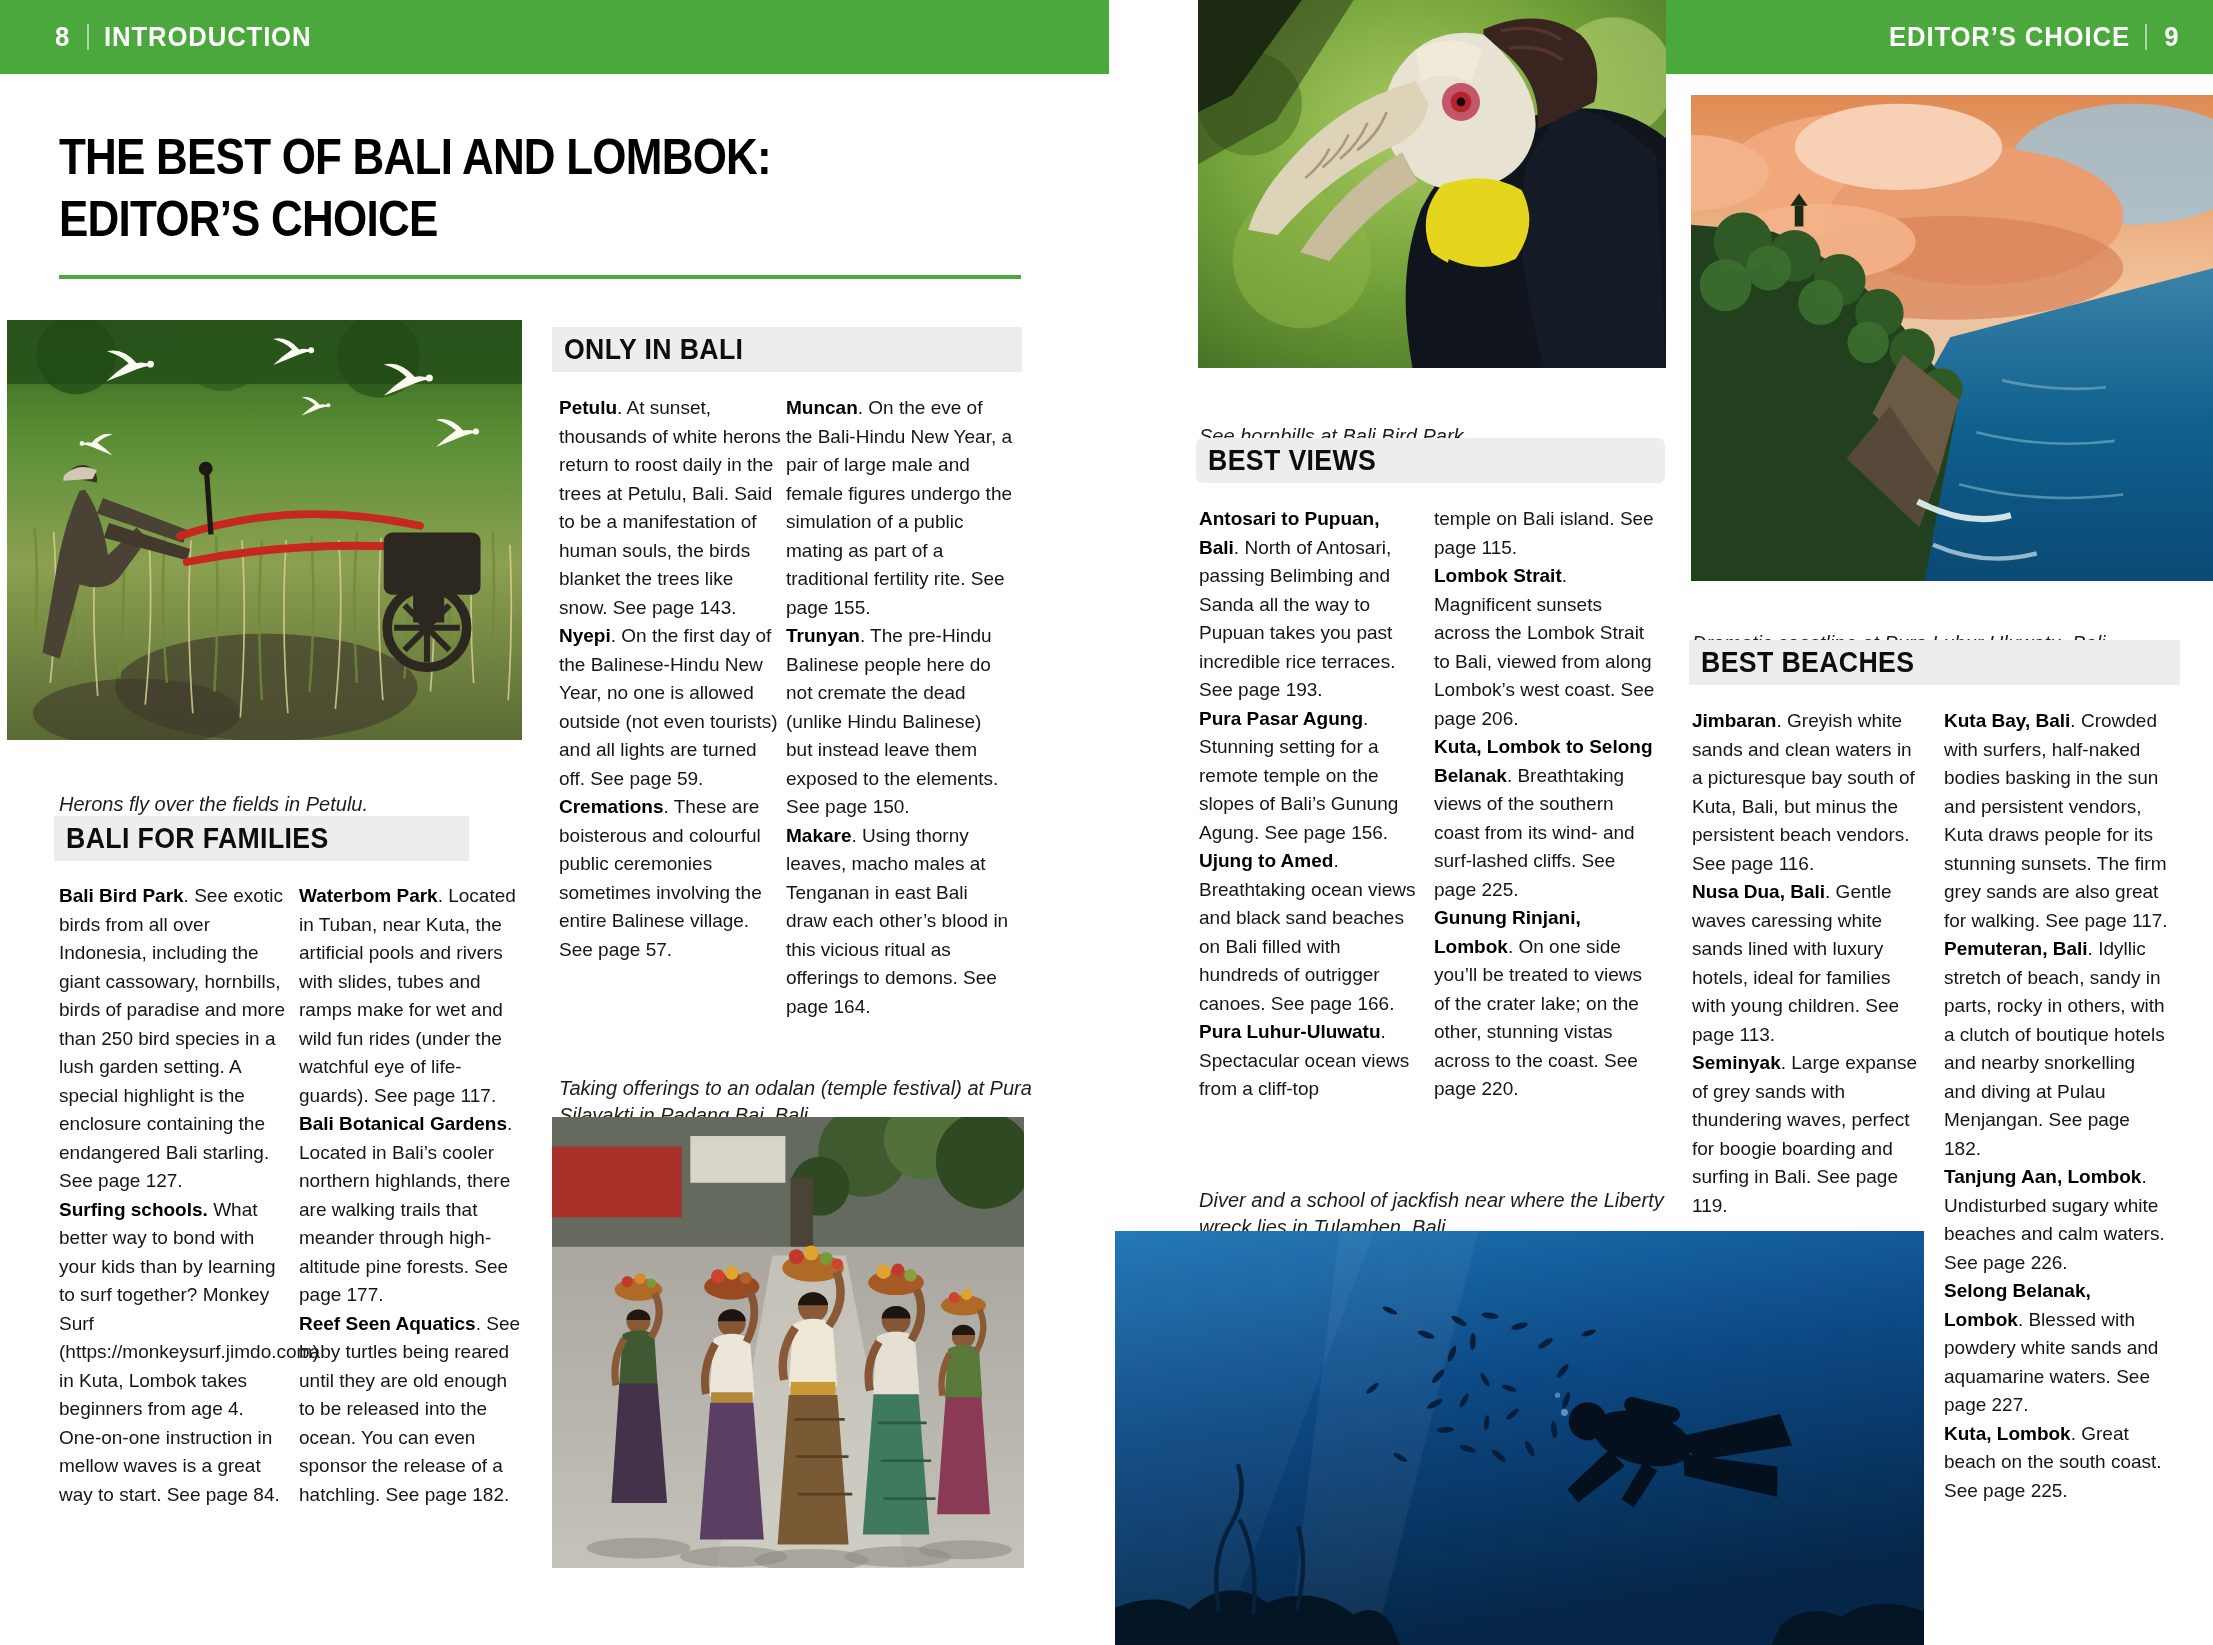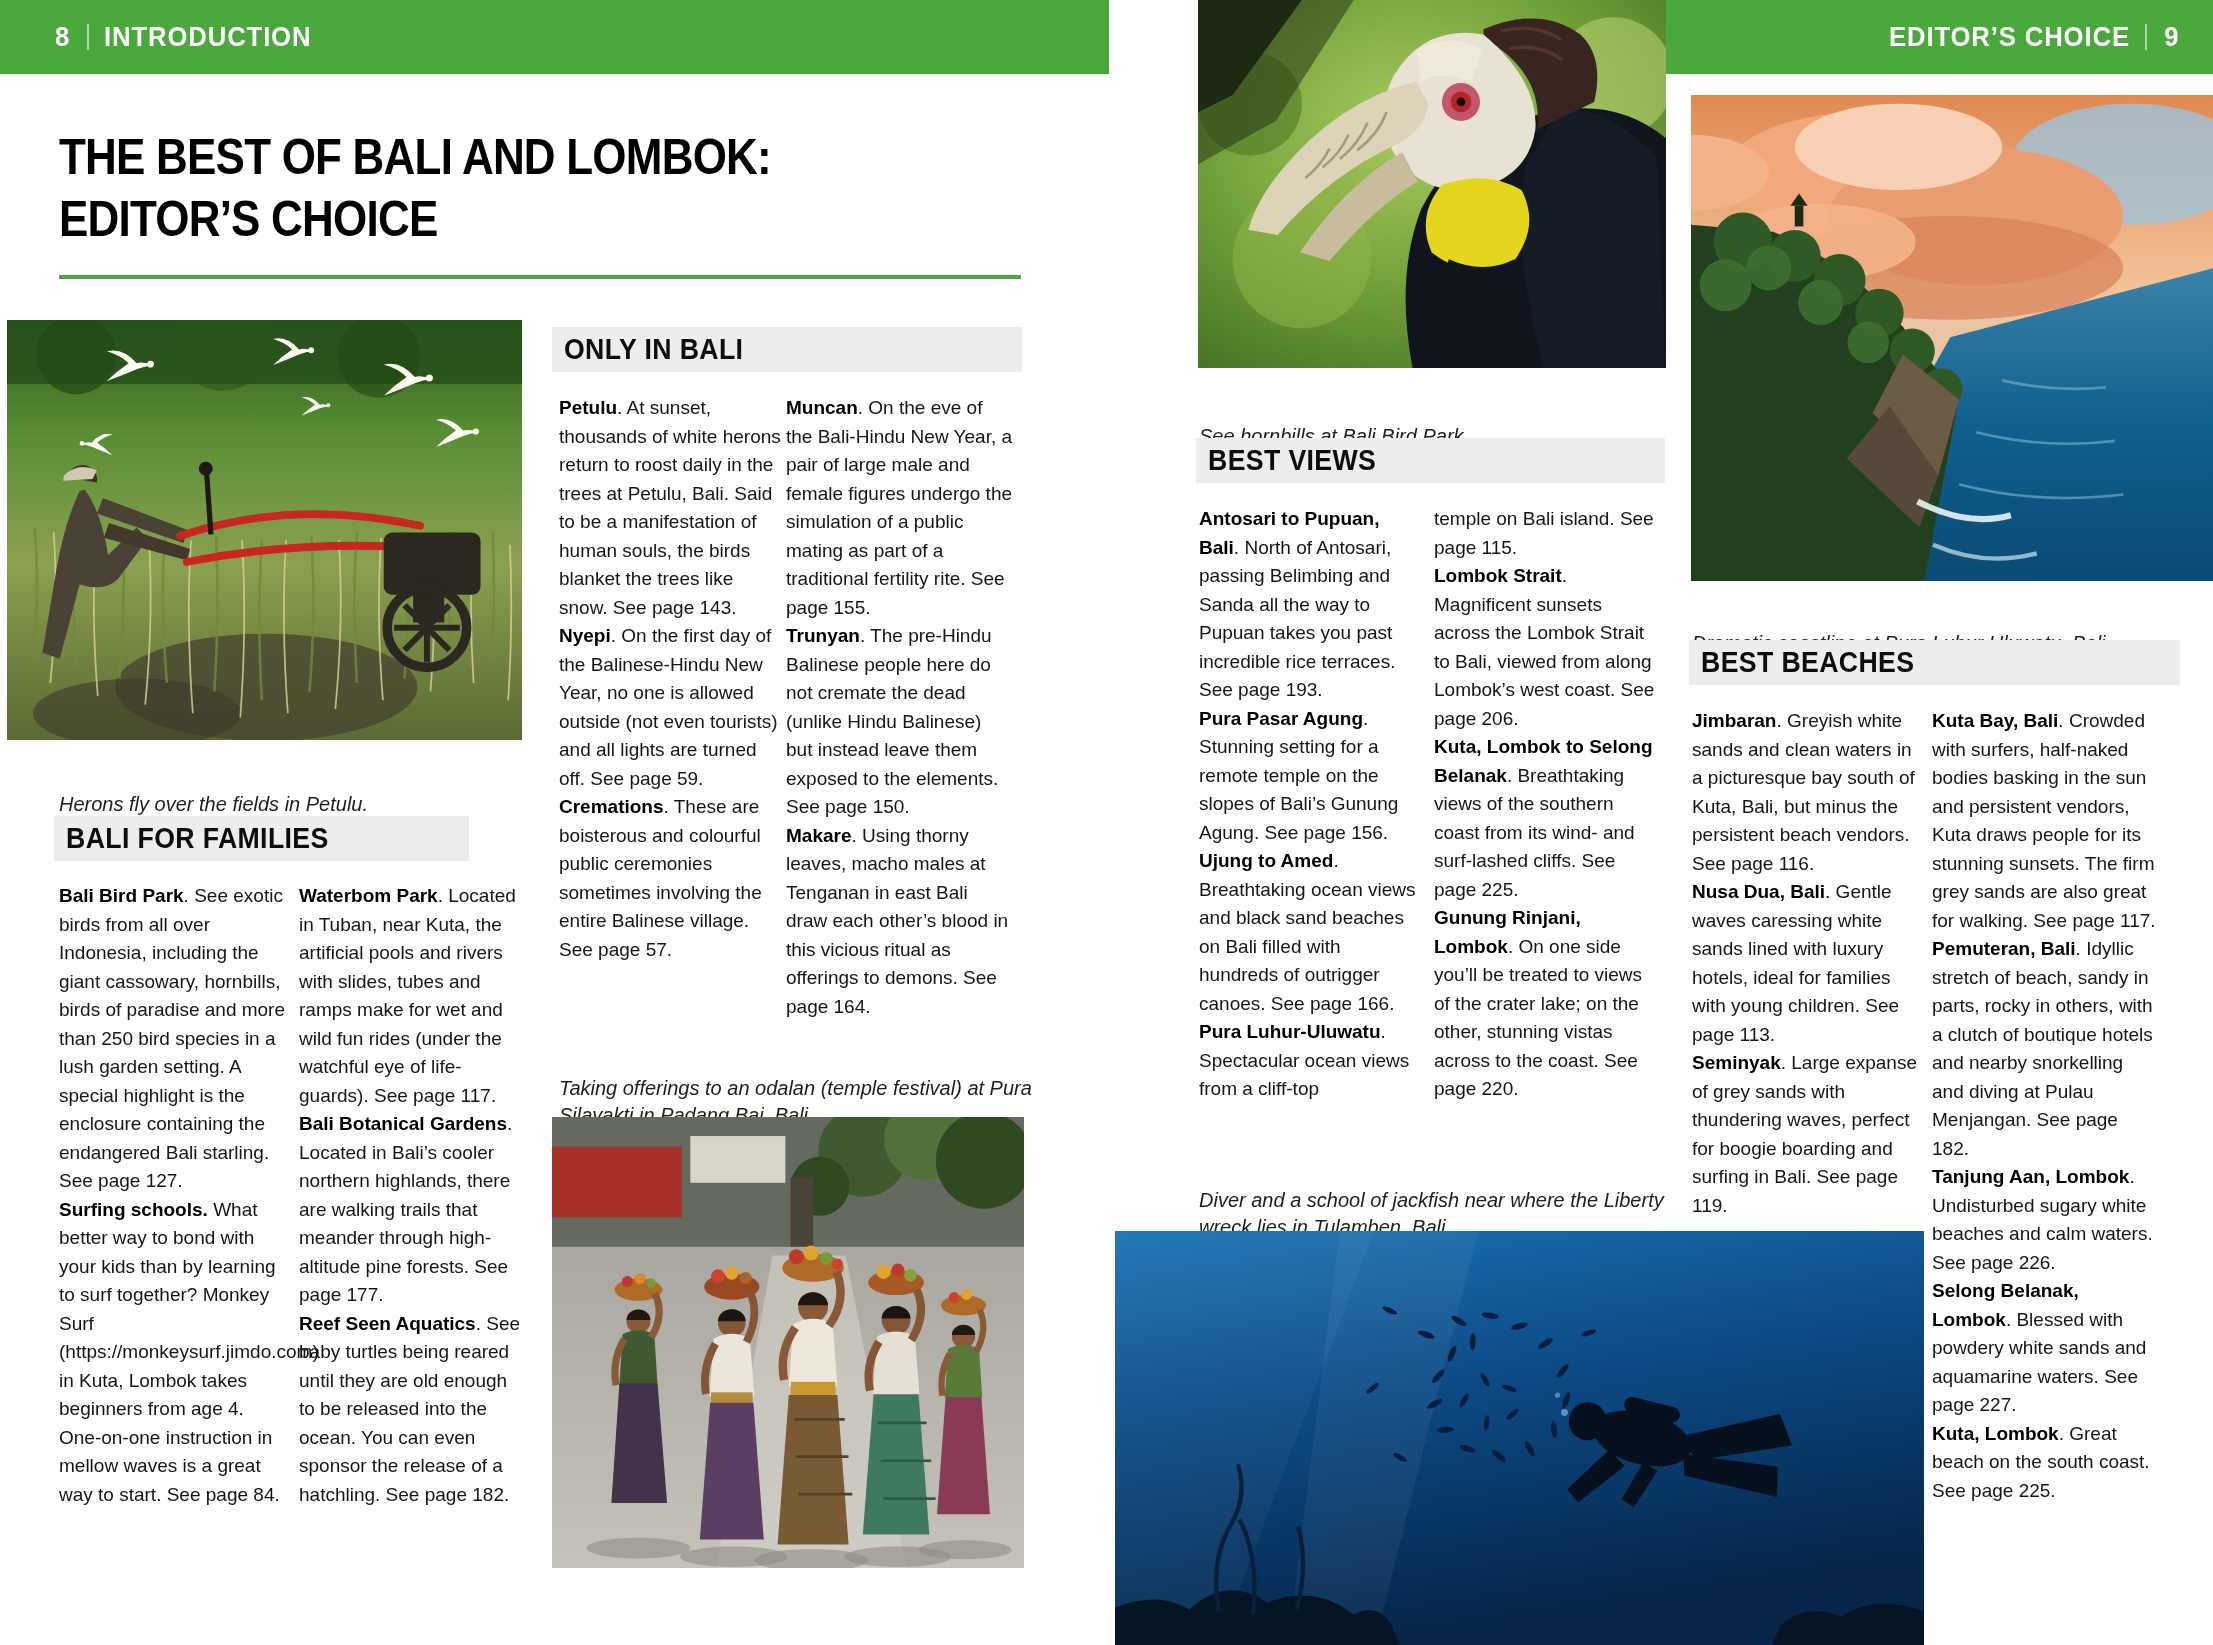--- a/index.html
+++ b/index.html
@@ -317,21 +317,21 @@
       <circle cx="304" cy="118" r="22" fill="#c2566a"></circle>
       <circle cx="304" cy="118" r="12" fill="#b5252c"></circle>
       <circle cx="304" cy="118" r="5" fill="#16090a"></circle>
 
       <path d="M282,214 Q334,196 374,220 Q396,262 364,304 Q312,326 270,292 Q252,250 282,214 Z" fill="#e5d51c"></path>
       <path d="M290,300 Q330,318 366,300 L380,340 Q330,360 280,336 Z" fill="#10141d"></path>
     </svg>
   </figure>
   <div class="caption" style="left:1199px;top:391px;width:450px;">See hornbills at Bali Bird Park.</div>
 
-  <div class="sec-head" style="left:1196px;top:438px;width:469px;">
+  <div class="sec-head" style="left:1196px;top:438px;width:469px;border-radius:7px;">
     <span class="cond">BEST VIEWS</span>
   </div>
   <div class="cols" style="left:1199px;top:505px;">
     <div class="col" style="width:223px;margin-right:12px;">
       <p class="entry"><b>Antosari to Pupuan, Bali</b><span>. North of Antosari, passing Belimbing and Sanda all the way to Pupuan takes you past incredible rice terraces. See page 193.</span></p>
       <p class="entry"><b>Pura Pasar Agung</b><span>. Stunning setting for a remote temple on the slopes of Bali’s Gunung Agung. See page 156.</span></p>
       <p class="entry"><b>Ujung to Amed</b><span>. Breathtaking ocean views and black sand beaches on Bali filled with hundreds of outrigger canoes. See page 166.</span></p>
       <p class="entry"><b>Pura Luhur-Uluwatu</b><span>. Spectacular ocean views from a cliff-top</span></p>
     </div>
     <div class="col" style="width:223px;">
@@ -464,21 +464,21 @@
 
   <div class="sec-head" style="left:1689px;top:640px;width:491px;">
     <span class="cond">BEST BEACHES</span>
   </div>
   <div class="cols" style="left:1692px;top:707px;">
     <div class="col" style="width:228px;margin-right:12px;">
       <p class="entry"><b>Jimbaran</b><span>. Greyish white sands and clean waters in a picturesque bay south of Kuta, Bali, but minus the persistent beach vendors. See page 116.</span></p>
       <p class="entry"><b>Nusa Dua, Bali</b><span>. Gentle waves caressing white sands lined with luxury hotels, ideal for families with young children. See page 113.</span></p>
       <p class="entry"><b>Seminyak</b><span>. Large expanse of grey sands with thundering waves, perfect for boogie boarding and surfing in Bali. See page 119.</span></p>
     </div>
-    <div class="col" style="width:228px;">
+    <div class="col" style="width:228px;margin-left:12px;">
       <p class="entry"><b>Kuta Bay, Bali</b><span>. Crowded with surfers, half-naked bodies basking in the sun and persistent vendors, Kuta draws people for its stunning sunsets. The firm grey sands are also great for walking. See page 117.</span></p>
       <p class="entry"><b>Pemuteran, Bali</b><span>. Idyllic stretch of beach, sandy in parts, rocky in others, with a clutch of boutique hotels and nearby snorkelling and diving at Pulau Menjangan. See page 182.</span></p>
       <p class="entry"><b>Tanjung Aan, Lombok</b><span>. Undisturbed sugary white beaches and calm waters. See page 226.</span></p>
       <p class="entry"><b>Selong Belanak, Lombok</b><span>. Blessed with powdery white sands and aquamarine waters. See page 227.</span></p>
       <p class="entry"><b>Kuta, Lombok</b><span>. Great beach on the south coast. See page 225.</span></p>
     </div>
   </div>
 
 </div>
 

